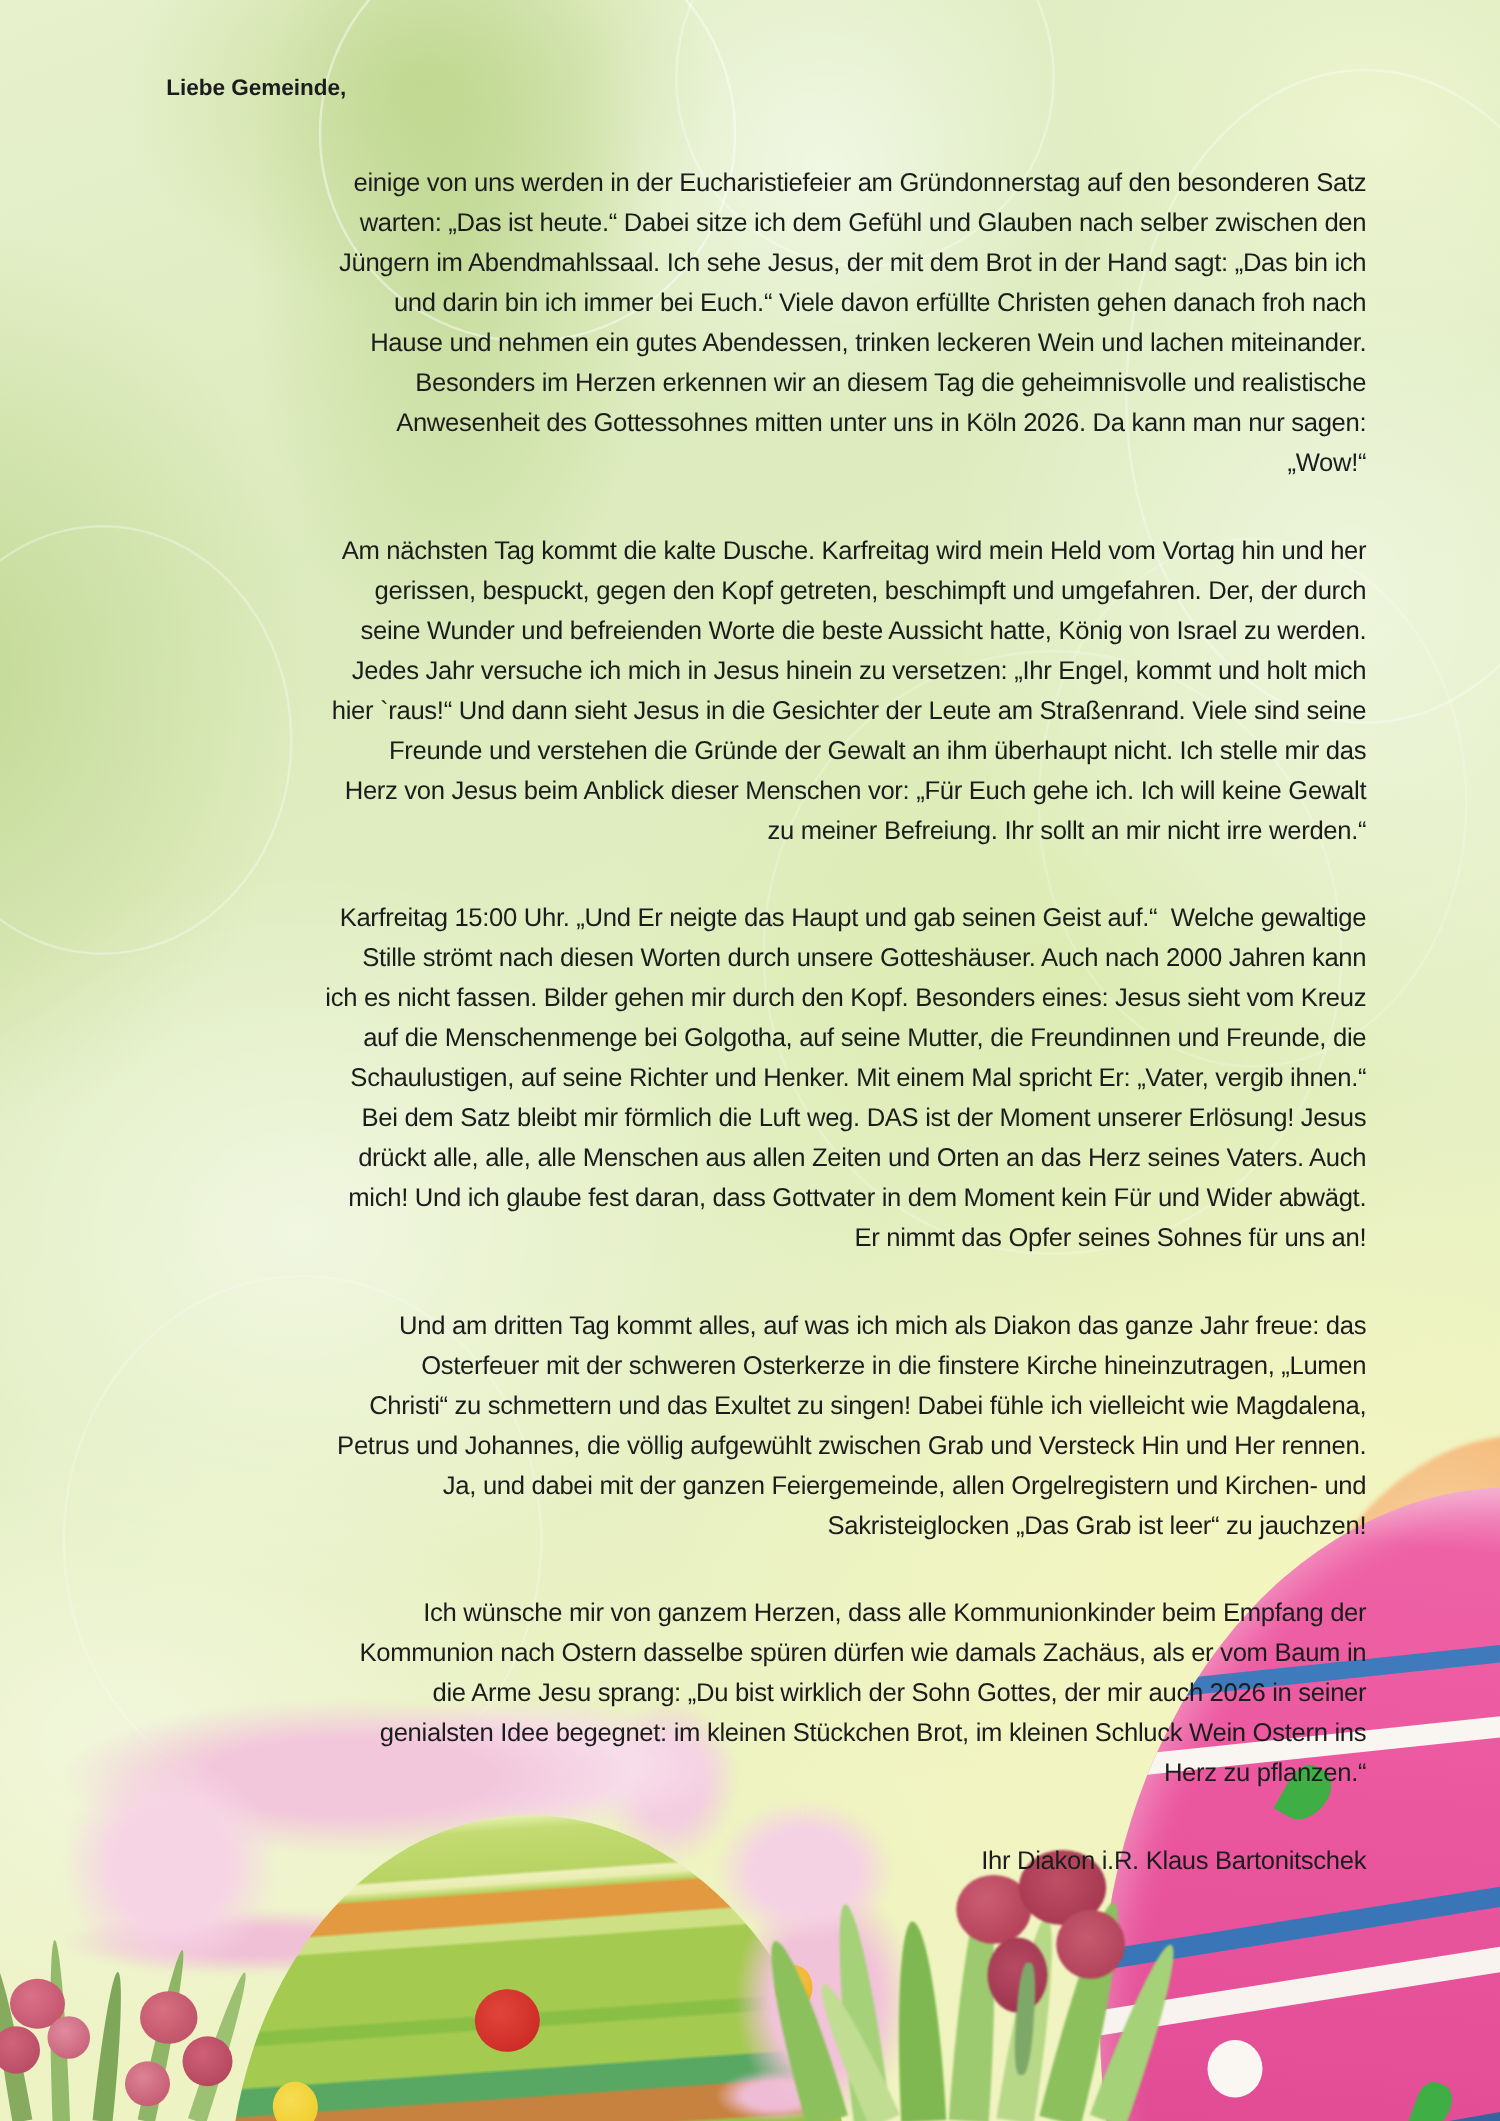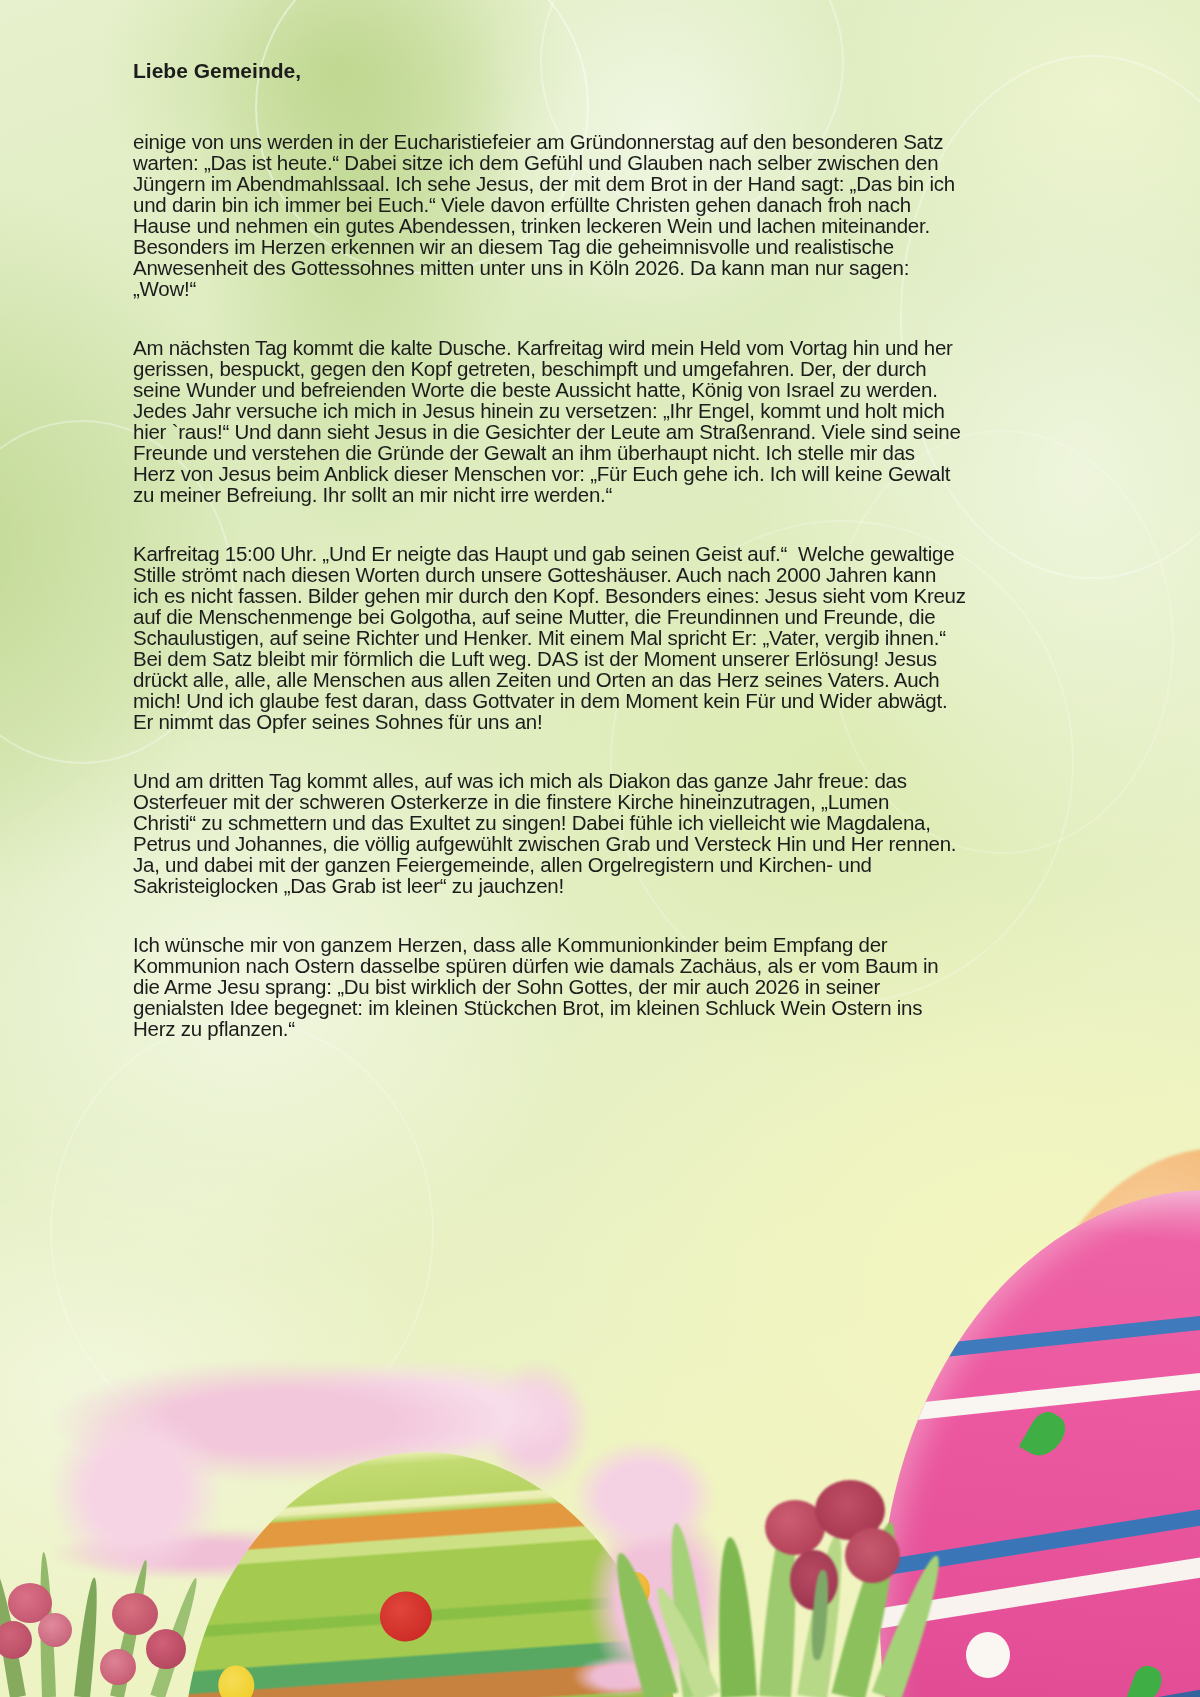--- a/index.html
+++ b/index.html
@@ -23,23 +23,23 @@
   }
   .ring{position:absolute;border:2px solid rgba(255,255,255,0.33);border-radius:50%;}
   .decor{position:absolute;}
   .blob{position:absolute;border-radius:50%;}
   .egg{position:absolute;overflow:hidden;}
   .stripe{position:absolute;left:-60px;right:-60px;}
   .leaf{position:absolute;background:#3fae45;border-radius:80% 0 55% 55%;}
   .blade{position:absolute;bottom:0;border-radius:48% 52% 0 0 / 100% 100% 0 0;transform-origin:50% 100%;}
   .stem{position:absolute;background:#86ab5f;border-radius:40%;}
   .content{position:absolute;left:133px;top:57px;width:960px;z-index:10;color:#1c1c1c;}
-  .content h1{font-size:21px;line-height:27px;font-weight:bold;margin:0 0 47px 0;}
-  .content p{font-size:20.5px;line-height:21px;letter-spacing:-0.25px;margin:0 0 38px 0;
-             white-space:pre-wrap;}
+  .content h1{font-size:18px;line-height:27px;font-weight:bold;margin:0 0 47px 0;}
+  .content p{font-size:20.5px;line-height:32px;letter-spacing:-0.25px;margin:0 0 38px 0;
+             white-space:pre-wrap;text-align:right;}
   .content p.signature{margin-bottom:0;}
 </style>
 </head>
 <body>
 
 <div class="page">
 
   <div class="ring" style="left:900px;top:55px;width:380px;height:520px;"></div>
   <div class="ring" style="left:255px;top:-60px;width:330px;height:330px;border-color:rgba(255,255,255,0.45);"></div>
   <div class="ring" style="left:540px;top:-90px;width:300px;height:300px;"></div>
@@ -160,15 +160,16 @@
 Osterfeuer mit der schweren Osterkerze in die finstere Kirche hineinzutragen, „Lumen
 Christi“ zu schmettern und das Exultet zu singen! Dabei fühle ich vielleicht wie Magdalena,
 Petrus und Johannes, die völlig aufgewühlt zwischen Grab und Versteck Hin und Her rennen.
 Ja, und dabei mit der ganzen Feiergemeinde, allen Orgelregistern und Kirchen- und
 Sakristeiglocken „Das Grab ist leer“ zu jauchzen!</p>
     <p>Ich wünsche mir von ganzem Herzen, dass alle Kommunionkinder beim Empfang der
 Kommunion nach Ostern dasselbe spüren dürfen wie damals Zachäus, als er vom Baum in
 die Arme Jesu sprang: „Du bist wirklich der Sohn Gottes, der mir auch 2026 in seiner
 genialsten Idee begegnet: im kleinen Stückchen Brot, im kleinen Schluck Wein Ostern ins
 Herz zu pflanzen.“</p>
+    <p class="signature">Ihr Diakon i.R. Klaus Bartonitschek</p>
   </div>
 
 </div>
 
 </body></html>

